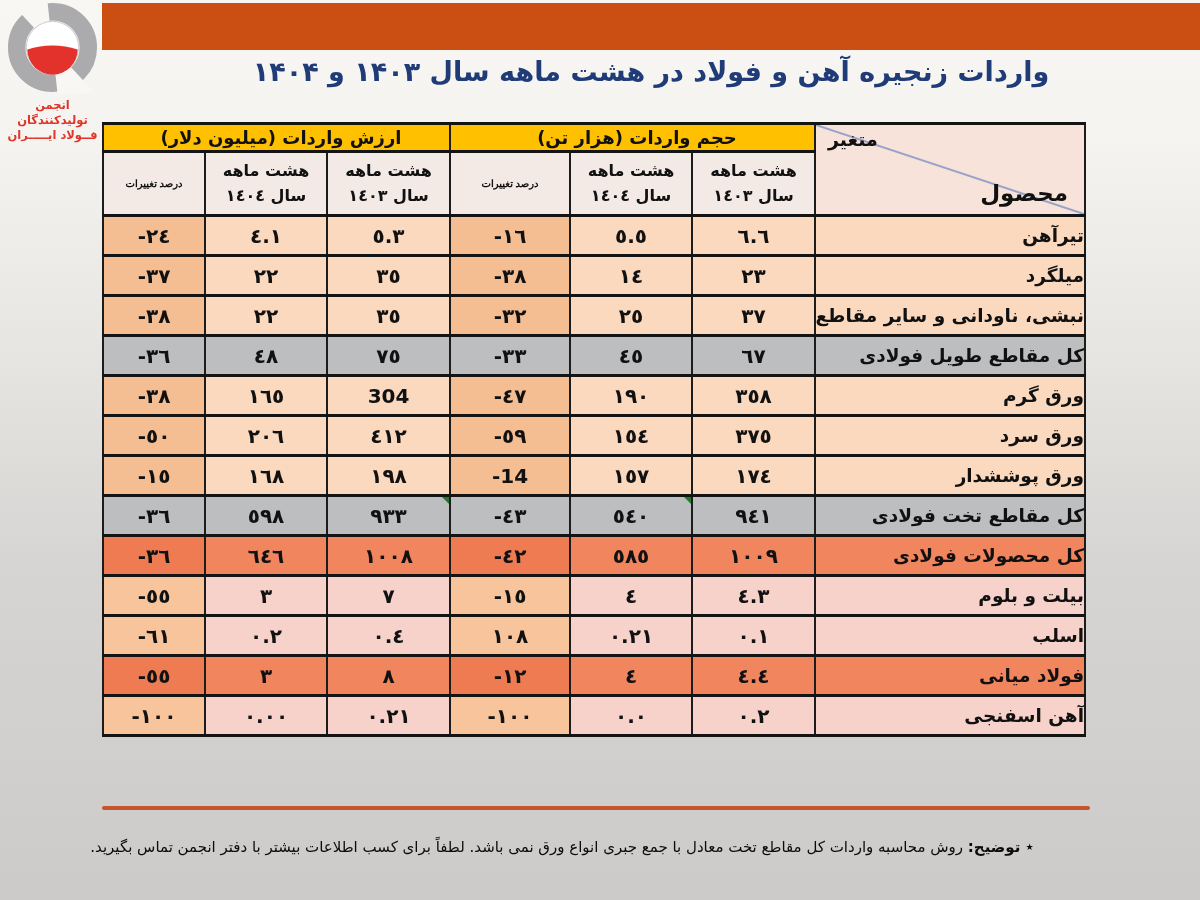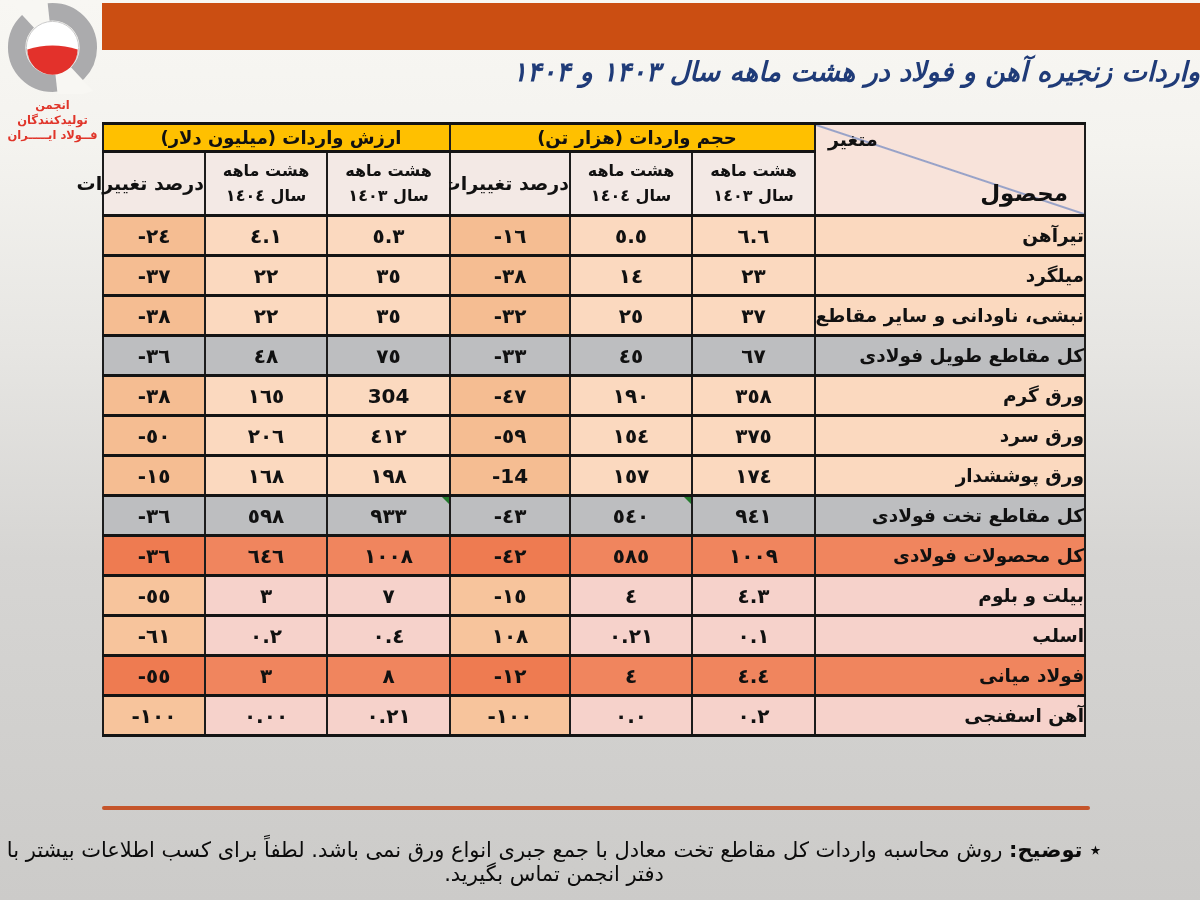--- a/index.html
+++ b/index.html
@@ -12,38 +12,38 @@
   }
 
   .topbar { position:absolute; left:102px; top:3px; width:1098px; height:47px; background:#cb4e12; }
 
   
   .logo { position:absolute; left:4px; top:2px; width:97px; text-align:center; }
   .logo-text { direction:rtl; color:#e0352a; font-weight:bold; font-size:11.5px; line-height:1.3; }
   .logo-text span { display:block; }
 
   
-  .title-band { position:absolute; left:102px; top:56px; width:1098px; text-align:right;font-style:italic; }
+  .title-band { position:absolute; left:102px; top:56px; width:1098px; text-align:center; }
   .title { display:inline-block; direction:rtl; color:#1f3b78; font-weight:bold; font-size:27px; letter-spacing:0; }
 
   
   .tbl-wrap { position:absolute; left:102px; top:122px; }
   table { border-collapse:collapse; table-layout:fixed; width:982px; direction:rtl; border:2px solid #141414; }
   td { position:relative; border-left:2px solid #1c1c1c; border-right:2px solid #1c1c1c;
        border-top:3px solid #141414; border-bottom:3px solid #141414;
        text-align:center; vertical-align:middle; color:#111; }
 
   tr.h-group { height:28px; }
   tr.h-sub   { height:64px; }
   tr.d-row   { height:40px; }
 
   td.group { background:#ffc000; font-weight:bold; font-size:18px;padding-left:9px; }
   td.sub   { background:#f3e9e5; font-weight:bold; font-size:16px; line-height:1.55; }
   td.sub span { display:block; }
-  td.sub.pcth { white-space:nowrap; font-size:19px; }
+  td.sub.pcth { white-space:nowrap; font-size:10px;font-family:Liberation Serif, serif; }
 
   td.corner { background:#f8e3da; }
   .corner-diag {
     position:absolute; inset:0;
     background:linear-gradient(to top right,
       transparent calc(50% - 1.5px), #99a3c8 calc(50% - 0.5px),
       #99a3c8 calc(50% + 0.5px), transparent calc(50% + 1.5px));
   }
   .corner-top    { position:absolute; top:3px;  left:12px;  font-weight:bold; font-size:19px; }
   .corner-bottom { position:absolute; bottom:8px; right:16px; font-weight:bold; font-size:23px; }
@@ -58,22 +58,22 @@
   tr.r-gray   td       { background:#bdbec0; }
   tr.r-gray   td.pct   { background:#bdbec0; }
   tr.r-salmon td       { background:#f0855e; }
   tr.r-salmon td.pct   { background:#ee7b51; }
 
   .flag { position:absolute; top:0; right:0; width:0; height:0;
           border-top:7px solid #227a2d; border-left:7px solid transparent; }
 
   .divider { position:absolute; left:102px; top:806px; width:988px; height:4px; background:#c5552b; border-radius:2px; }
 
-  .footer { position:absolute; left:0; top:838px; width:1108px; text-align:center; direction:rtl;
-            font-size:21px; color:#0b0b0b; }
+  .footer { position:absolute; left:8px; top:838px; width:1108px; text-align:center; direction:rtl;
+            font-size:15px; color:#0b0b0b; }
   .footer .lead { font-weight:bold; }
 </style>
 </head>
 <body>
 
 <div class="page">
 
   <div class="topbar"></div>
 
   <div class="logo">

